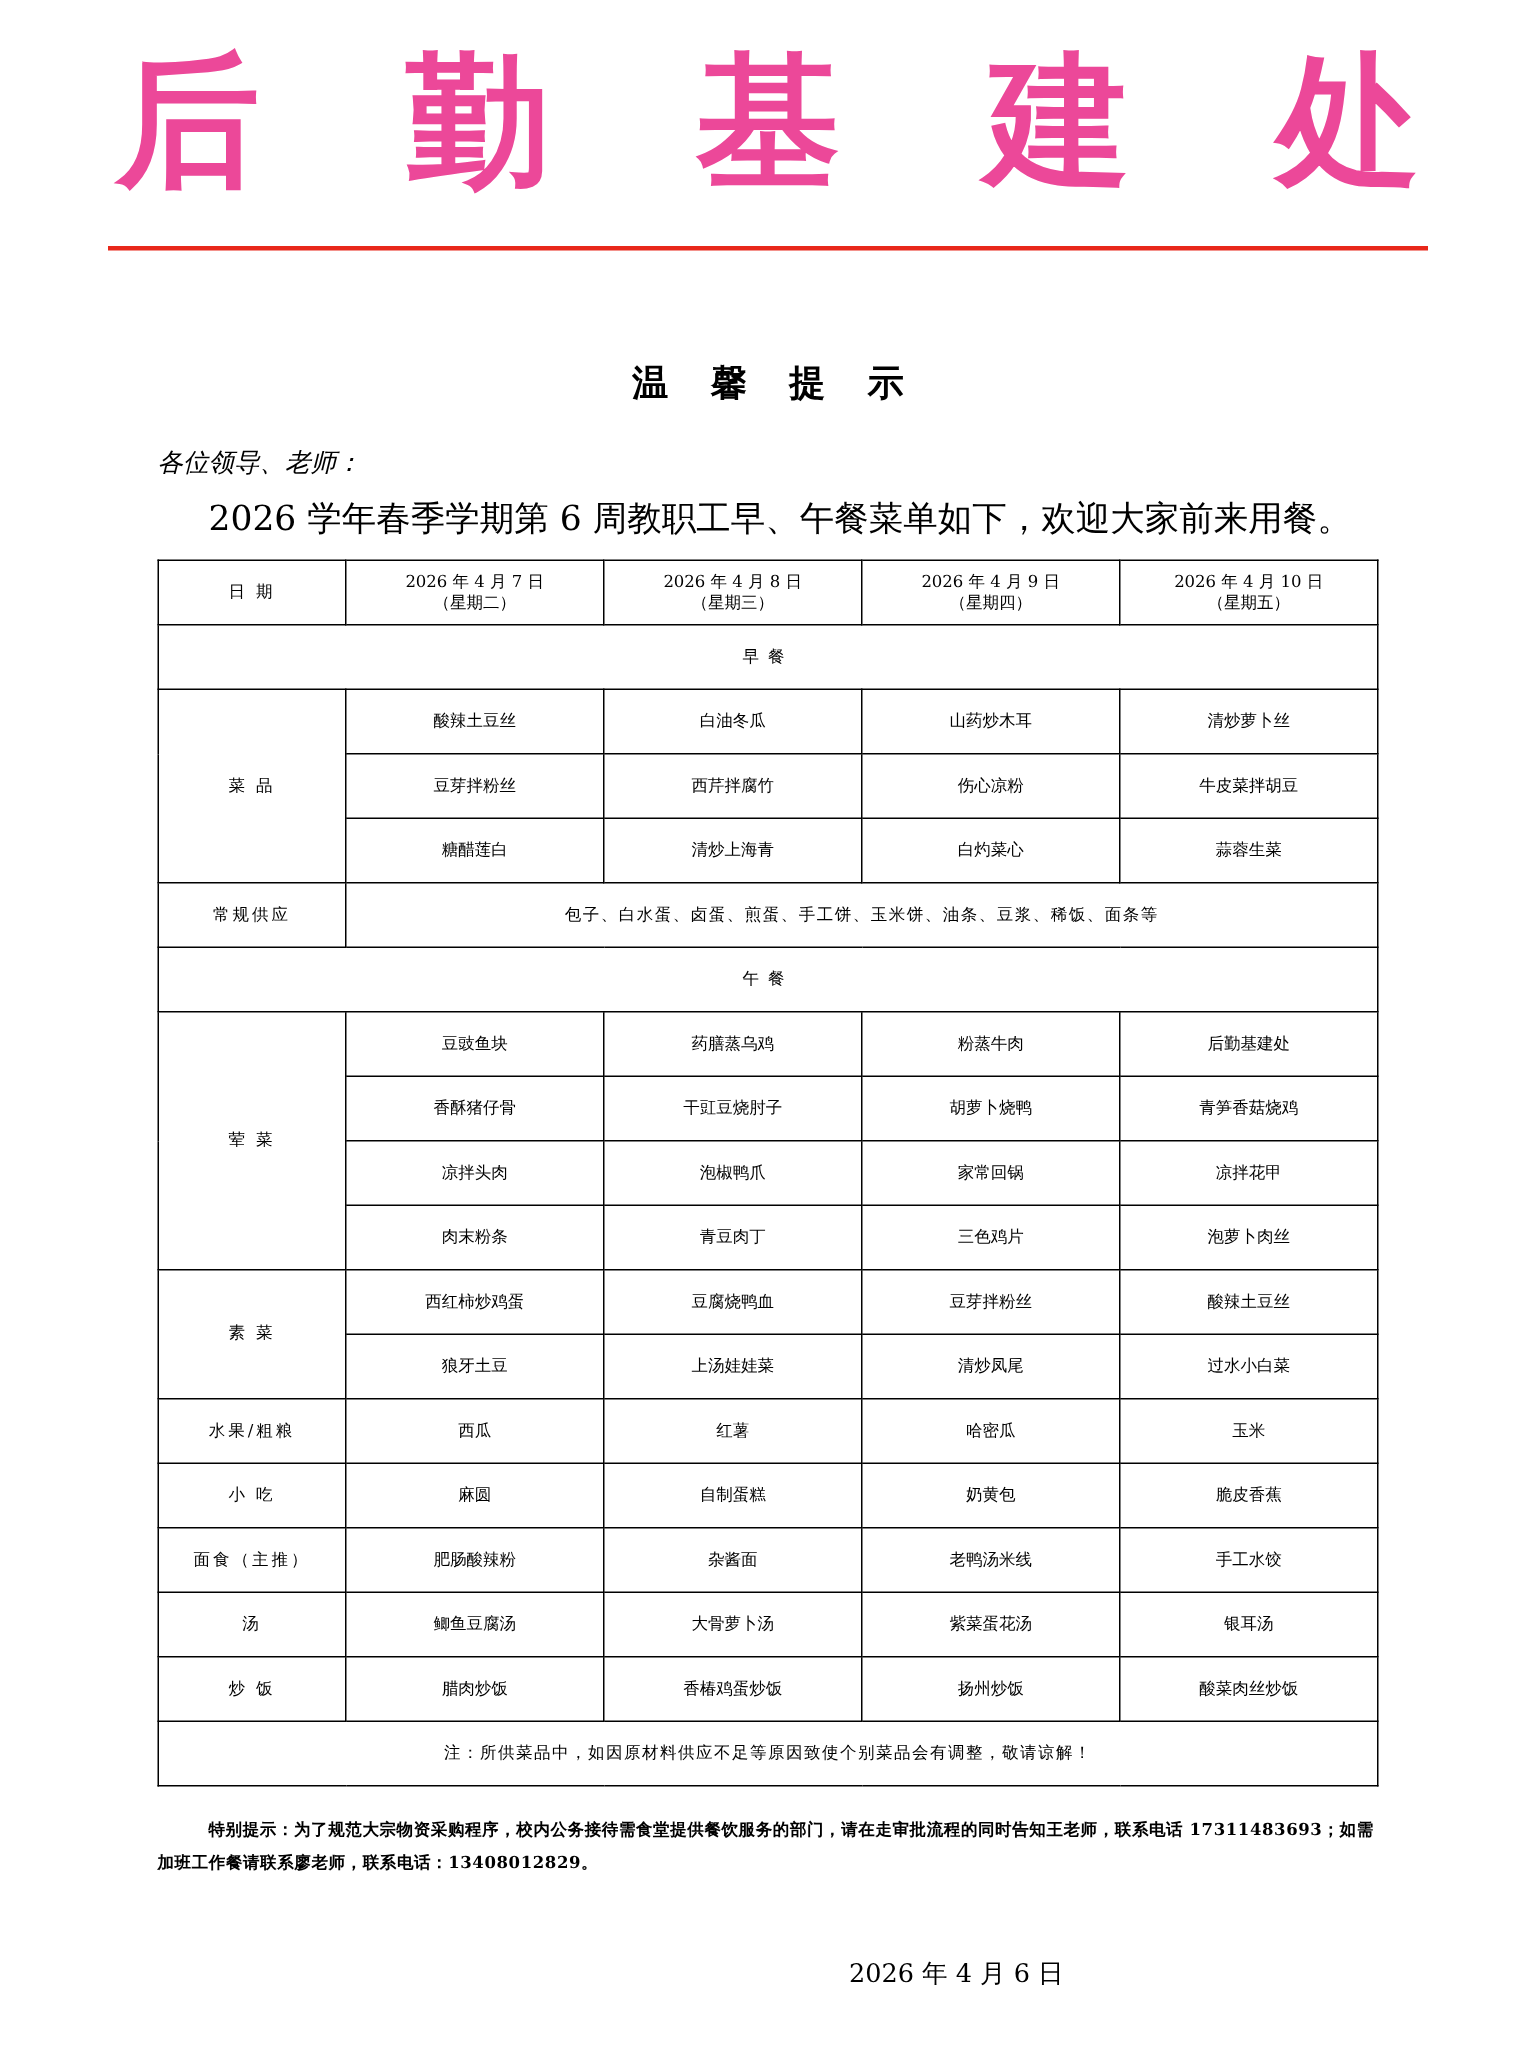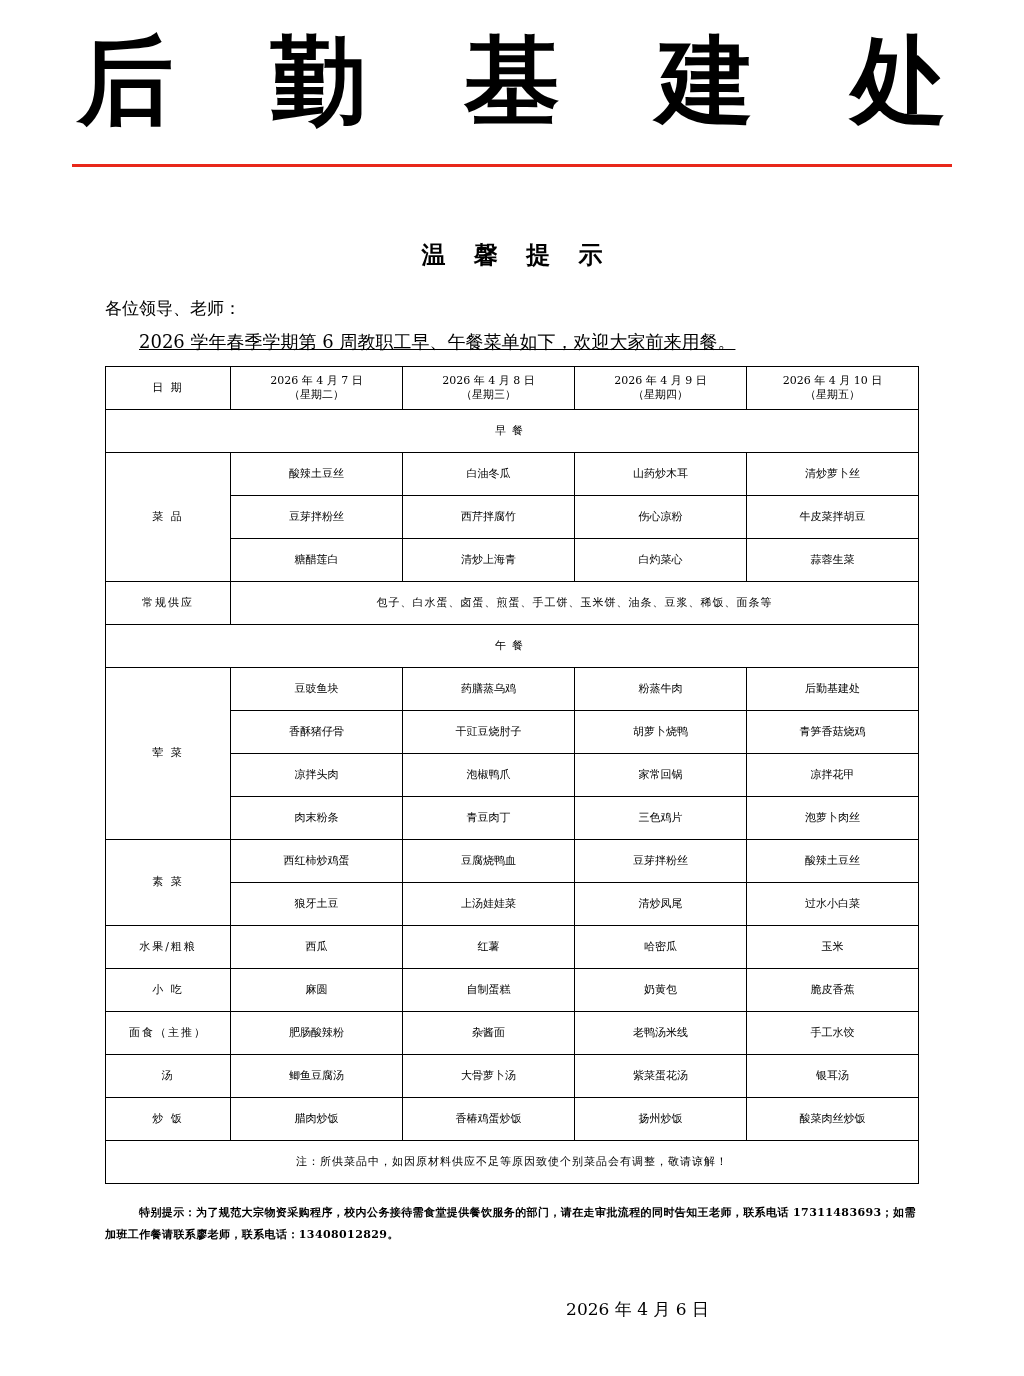--- a/index.html
+++ b/index.html
@@ -21,21 +21,21 @@
     box-sizing: border-box;
     padding: 0 0 0 0;
     position: relative;
   }
   
   .letterhead {
     text-align: center;
     padding-top: 26px;
   }
   .letterhead-title {
-    color: #000000;
+    color: #ec4899;
     font-family: "DejaVu Serif", "Liberation Serif", serif;
     font-weight: 700;
     font-size: 96px;
     letter-spacing: 32px;
     line-height: 1.15;
     text-indent: 32px;
     white-space: nowrap;
   }
   .letterhead-rule {
     height: 3px;
@@ -52,26 +52,26 @@
     font-size: 24px;
     font-weight: 700;
     letter-spacing: 10px;
     text-indent: 10px;
     margin-top: 72px;
     margin-bottom: 26px;
   }
   .salutation {
     font-size: 17px;
     margin: 0 0 10px 0;
+    font-style: italic;
   }
   .intro {
-    font-size: 18px;
+    font-size: 23px;
     margin: 0 0 12px 0;
     text-indent: 34px;
-    text-decoration: underline;
   }
   
   table.menu {
     border-collapse: collapse;
     width: 100%;
     table-layout: fixed;
     font-size: 11px;
   }
   table.menu td {
     border: 1px solid #000000;

